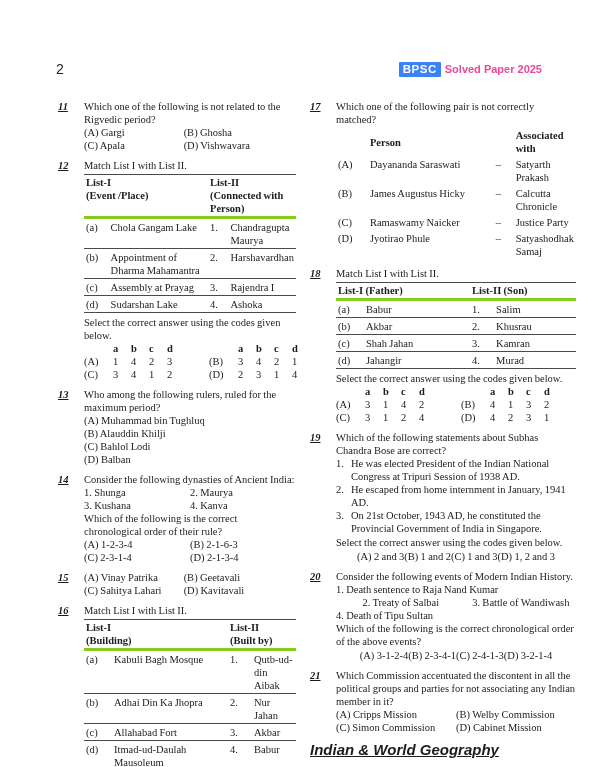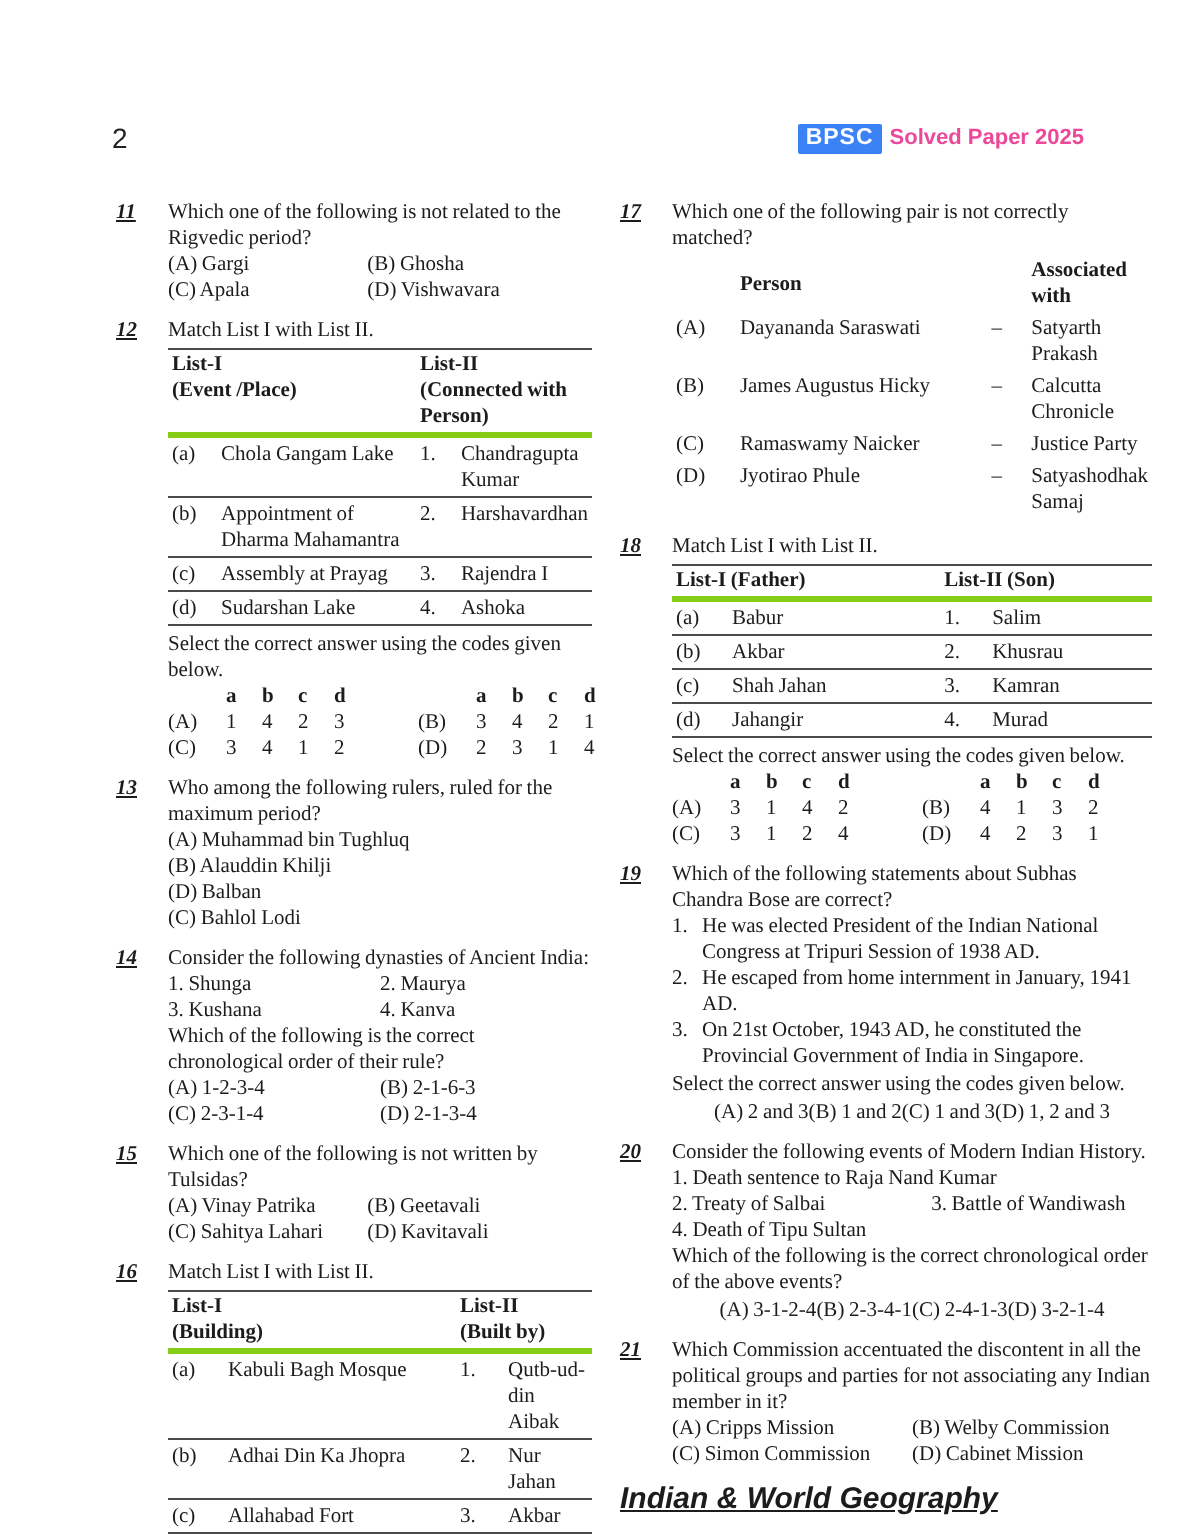--- a/index.html
+++ b/index.html
@@ -51,21 +51,21 @@
   table.ctbl { border-collapse:collapse; margin-right:24px; }
   .ctbl td { padding:0 3px 0 0; min-width:15px; white-space:nowrap; }
   .ctbl .clab { min-width:26px; }
   .ctbl .lh td { font-weight:700; }
   .codeline { display:flex; justify-content:center; margin-top:1px; }
   .codeline span { white-space:nowrap; }
   
   .st { display:flex; }
   .st .sn { flex:0 0 15px; }
   .st .stx { flex:1; }
-  .grid2 { display:grid; grid-template-columns:54% 46%; }
+  .grid2 { display:grid; grid-template-columns:54% 46%;text-align:center; }
   
   .sect { font-family:"Liberation Sans", sans-serif; font-weight:700; font-style:italic;
           font-size:15px; line-height:18px; text-decoration:underline; margin:3px 0 7px 0; }
 </style>
 </head>
 <body>
 
 <div class="page">
 
   <div class="hdr">
@@ -106,21 +106,21 @@
                 <div>List-II</div>
                 <div>(Connected with Person)</div>
               </th>
             </tr>
           </thead>
           <tbody>
             <tr>
               <td class="lab">(a)</td>
               <td class="ltxt">Chola Gangam Lake</td>
               <td class="numc">1.</td>
-              <td>Chandragupta Kumar</td>
+              <td>Chandragupta Maurya</td>
             </tr>
             <tr>
               <td class="lab">(b)</td>
               <td class="ltxt">Appointment of Dharma Mahamantra</td>
               <td class="numc">2.</td>
               <td>Harshavardhan</td>
             </tr>
             <tr>
               <td class="lab">(c)</td>
               <td class="ltxt">Assembly at Prayag</td>
@@ -191,22 +191,22 @@
       </div>
     </div>
 
     <div class="q">
       <div class="qnum">13</div>
       <div class="qbody">
         <div>Who among the following rulers, ruled for the maximum period?</div>
         <div class="optlist">
           <div>(A) Muhammad bin Tughluq</div>
           <div>(B) Alauddin Khilji</div>
+          <div>(C) Bahlol Lodi</div>
           <div>(D) Balban</div>
-          <div>(C) Bahlol Lodi</div>
         </div>
       </div>
     </div>
 
     <div class="q">
       <div class="qnum">14</div>
       <div class="qbody">
         <div>Consider the following dynasties of Ancient India:</div>
         <div class="opts2 even">
           <span>1. Shunga</span>
@@ -220,21 +220,20 @@
           <span>(B) 2-1-6-3</span>
           <span>(C) 2-3-1-4</span>
           <span>(D) 2-1-3-4</span>
         </div>
       </div>
     </div>
 
     <div class="q">
       <div class="qnum">15</div>
       <div class="qbody">
-        <div>Which one of the following is not written by Tulsidas?</div>
         <div class="opts2">
           <span>(A) Vinay Patrika</span>
           <span>(B) Geetavali</span>
           <span>(C) Sahitya Lahari</span>
           <span>(D) Kavitavali</span>
         </div>
       </div>
     </div>
 
     <div class="q">

